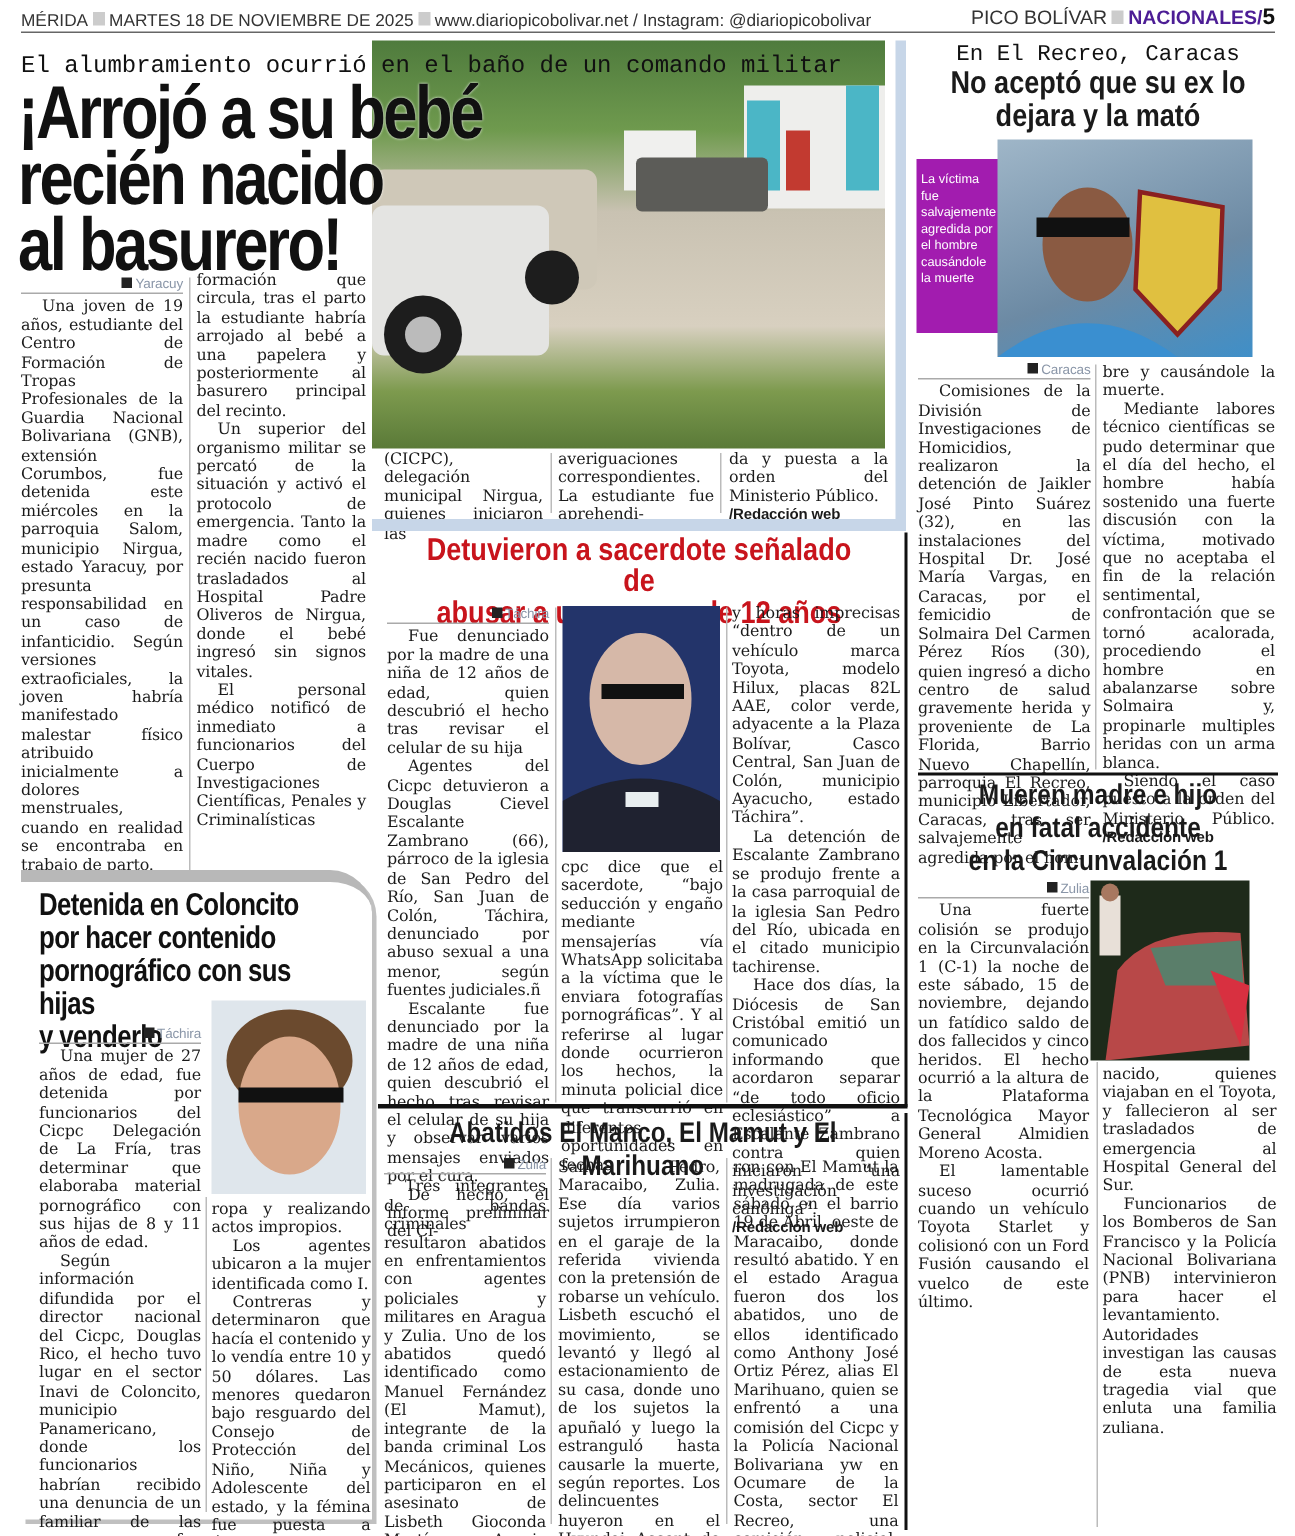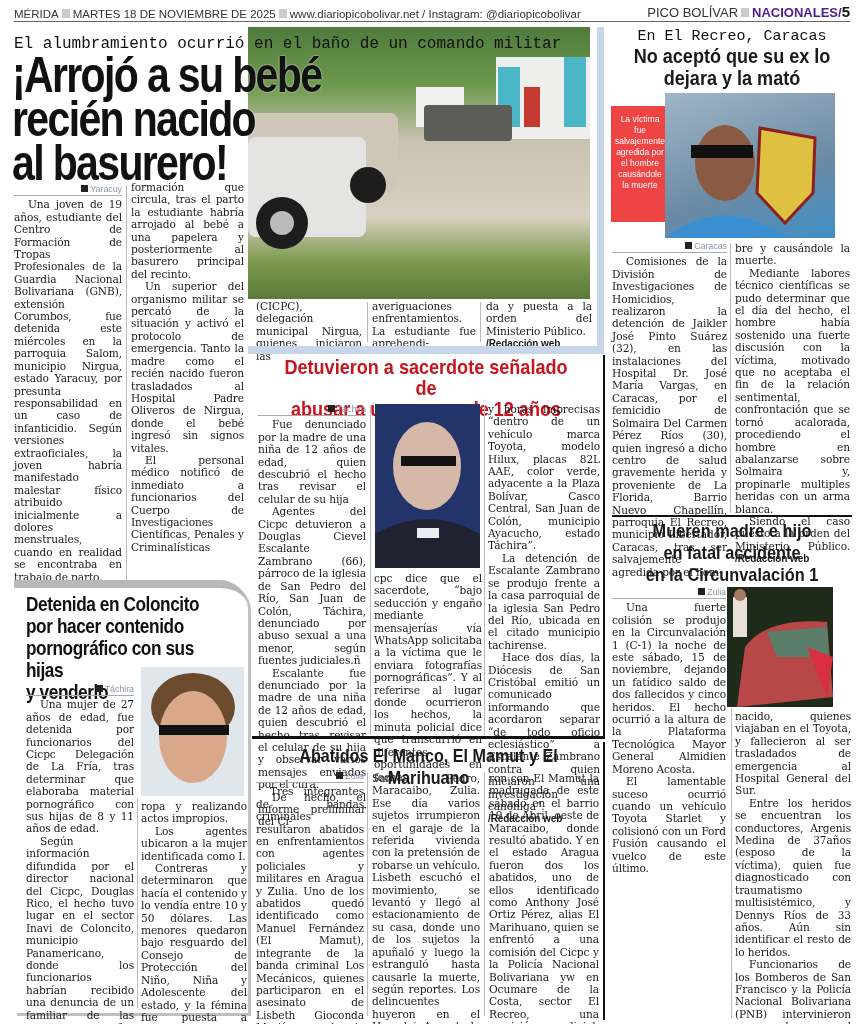--- a/index.html
+++ b/index.html
@@ -62,34 +62,34 @@
   <p>El alumbramiento ocurrió en el baño del comando militar, donde dio a luz a un neonato de sexo masculino con más de 35 semanas de gestación. De acuerdo con la in-</p>
 </div>
 <div class="abs vline" style="left:126px;top:185px;height:395px"></div>
 <div class="abs col" style="left:131px;top:181px;width:113px">
   <p class="noind">formación que circula, tras el parto la estudiante habría arrojado al bebé a una papelera y posteriormente al basurero principal del recinto.</p>
   <p>Un superior del organismo militar se percató de la situación y activó el protocolo de emergencia. Tanto la madre como el recién nacido fueron trasladados al Hospital Padre Oliveros de Nirgua, donde el bebé ingresó sin signos vitales.</p>
   <p>El personal médico notificó de inmediato a funcionarios del Cuerpo de Investigaciones Científicas, Penales y Criminalísticas</p>
 </div>
 <div class="abs col" style="left:256px;top:300px;width:106px">(CICPC), delegación municipal Nirgua, quienes iniciaron las</div>
 <div class="abs vline" style="left:367px;top:302px;height:40px"></div>
-<div class="abs col" style="left:372px;top:300px;width:104px">averiguaciones enfrentamientos. La estudiante fue aprehendi-</div>
+<div class="abs col" style="left:372px;top:300px;width:104px">averiguaciones correspondientes. La estudiante fue aprehendi-</div>
 <div class="abs vline" style="left:480px;top:302px;height:40px"></div>
 <div class="abs col" style="left:486px;top:300px;width:106px">
   <span>da y puesta a la orden del Ministerio Público.</span><br><span class="sig">/Redacción web</span>
 </div>
 <div class="abs bluebar" style="left:248px;top:346px;width:356px;height:8px"></div>
 <div class="abs bluebar" style="left:597px;top:27px;width:7px;height:327px"></div>
 
 <div class="abs kicker" style="left:612px;top:28px;width:240px;text-align:center;font-size:15px">En El Recreo, Caracas</div>
 <div class="abs" style="left:612px;top:45px;width:240px">
   <div class="hcond" style="font-size:21px;line-height:22px;transform:scaleX(0.86)">No aceptó que su ex lo</div>
   <div class="hcond" style="font-size:21px;line-height:22px;transform:scaleX(0.86)">dejara y la mató</div>
 </div>
-<div class="abs" style="left:611px;top:106px;width:58px;height:116px;background:#ef4444;color:#fff;font-family:'Liberation Sans',sans-serif;font-size:8.5px;line-height:11px;text-align:center;padding:8px 3px">
+<div class="abs" style="left:611px;top:106px;width:58px;height:116px;background:#a21caf;color:#fff;font-family:'Liberation Sans',sans-serif;font-size:8.5px;line-height:11px;text-align:left;padding:8px 3px">
   <span>La víctima fue salvajemente agredida por el hombre causándole la muerte</span>
 </div>
 <div class="abs photo" style="left:665px;top:93px;width:170px;height:145px;background:linear-gradient(160deg,#9fb6c8,#6c8aa4 60%,#3f8fc8 100%)">
   <svg width="170" height="145">
     <path d="M95 35 L150 45 L148 100 L120 130 L92 100 Z" fill="#e0c040" stroke="#8a2020" stroke-width="3"></path>
     <ellipse cx="60" cy="70" rx="30" ry="38" fill="#8a5a42"></ellipse>
     <rect x="26" y="52" width="62" height="13" fill="#111"></rect>
     <path d="M0 145 Q60 100 120 145 Z" fill="#3a8fd0"></path>
   </svg>
 </div>
@@ -194,15 +194,14 @@
     <rect x="6" y="10" width="14" height="40" fill="#e8e0d8"></rect>
     <circle cx="13" cy="8" r="6" fill="#a87860"></circle>
     <path d="M18 60 Q40 30 100 35 L106 110 L10 120 Z" fill="#b84848"></path>
     <path d="M40 45 L100 40 L102 70 L50 70 Z" fill="#5a7e6a"></path>
     <path d="M80 60 L106 70 L100 110 Z" fill="#d83040"></path>
   </svg>
 </div>
 <div class="abs vline" style="left:731px;top:708px;height:310px"></div>
 <div class="abs col" style="left:735px;top:710px;width:116px">
   <p class="noind">nacido, quienes viajaban en el Toyota, y fallecieron al ser trasladados de emergencia al Hospital General del Sur.</p>
-  <p>Entre los heridos se encuentran los conductores, Argenis Medina de 37años (esposo de la víctima), quien fue diagnosticado con traumatismo multisistémico, y Dennys Ríos de 33 años. Aún sin identificar el resto de lo heridos.</p>
   <p>Funcionarios de los Bomberos de San Francisco y la Policía Nacional Bolivariana (PNB) intervinieron para hacer el levantamiento. Autoridades investigan las causas de esta nueva tragedia vial que enluta una familia zuliana.</p>
 </div>
 
 </body></html>

